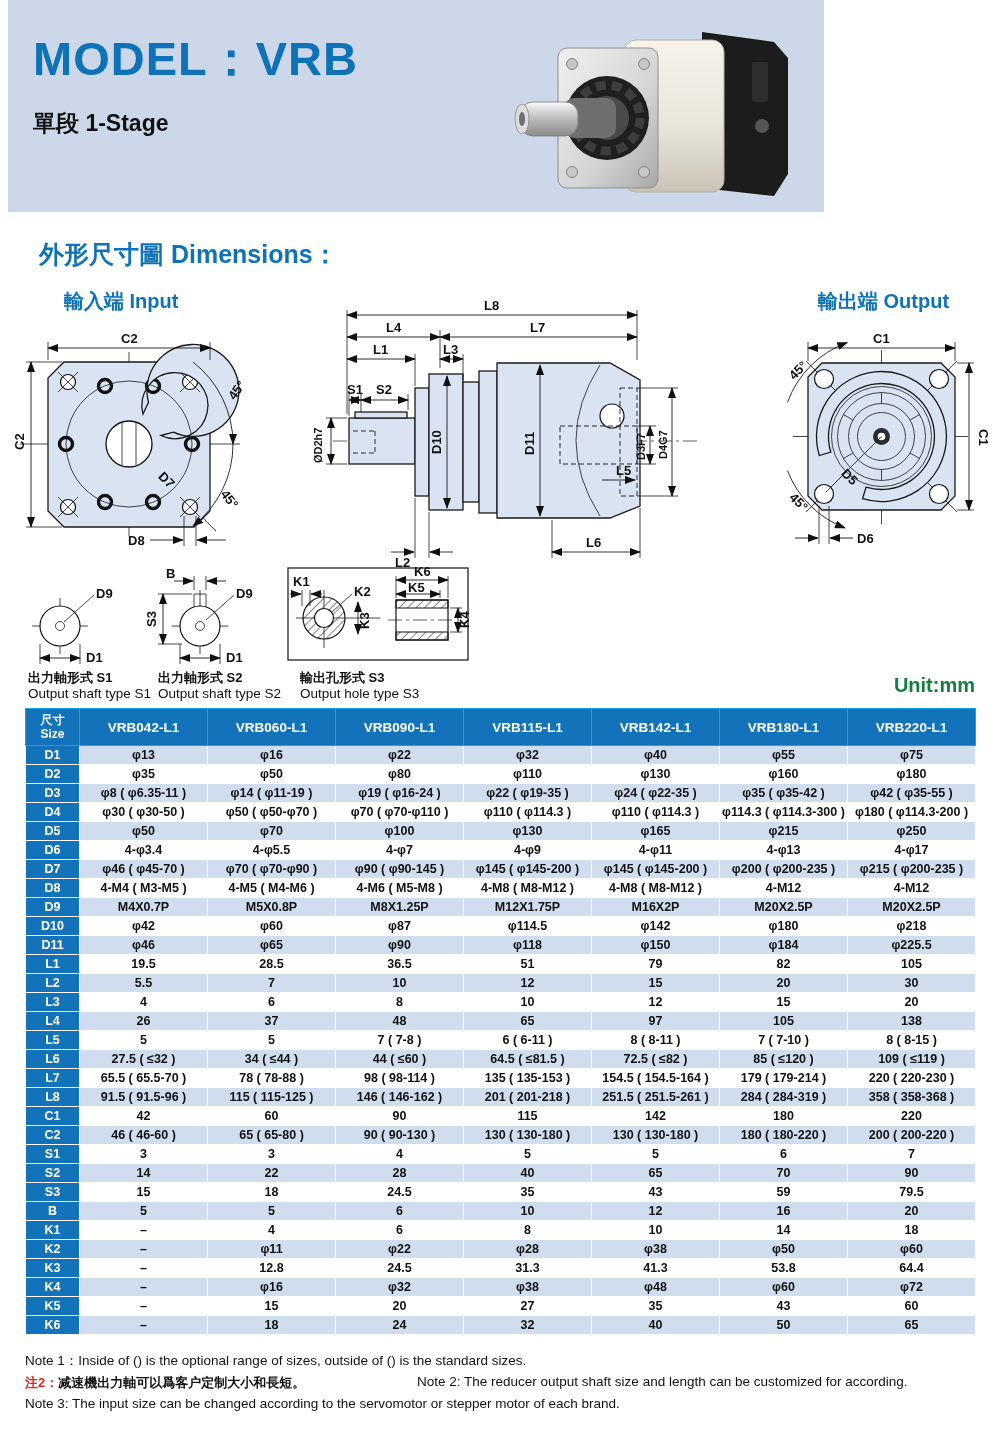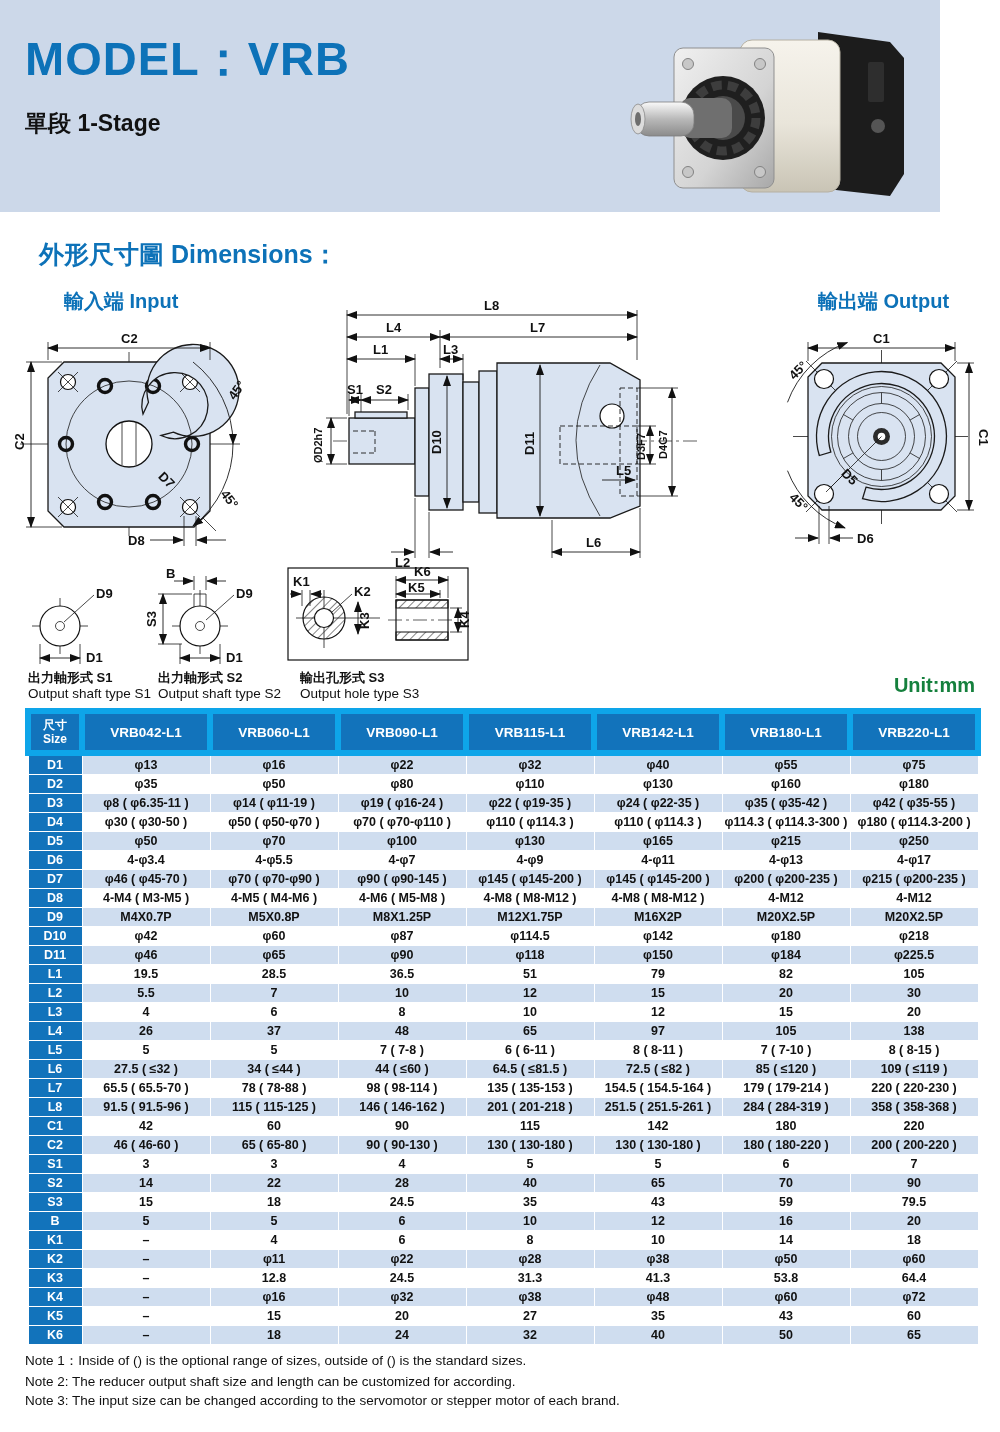--- a/index.html
+++ b/index.html
@@ -1,31 +1,31 @@
 <!DOCTYPE html>
 <html><head>
 <meta charset="utf-8">
 <style>
   html,body{margin:0;padding:0;background:#fff;}
   body{width:1000px;height:1432px;position:relative;font-family:"Liberation Sans",sans-serif;color:#111;overflow:hidden;}
   
-  .band{position:absolute;left:0;top:10;width:940px;height:212px;background:#ccd8e9;}
+  .band{position:absolute;left:8px;top:10;width:816px;height:212px;background:#ccd8e9;}
   .model-title{position:absolute;left:25px;top:28px;font-size:47px;font-weight:bold;color:#0d72b8;letter-spacing:1px;}
   .stage-line{position:absolute;left:25px;top:108px;font-size:23px;font-weight:bold;color:#111;}
   .ratio-line{position:absolute;left:25px;top:150px;font-size:23px;font-weight:bold;color:#111;}
   .photo{position:absolute;right:22px;top:14px;width:296px;height:202px;}
   
   .dim-title{position:absolute;left:10px;top:238px;font-size:25px;font-weight:bold;color:#0d72b8;margin-left:29px;}
   .unit-label{position:absolute;right:25px;top:674px;font-size:20px;font-weight:bold;color:#15803d;}
   .diagrams{position:absolute;left:0;top:268px;width:1000px;height:440px;}
   
   .spec-table{position:absolute;left:25px;top:708px;width:950px;border-collapse:collapse;table-layout:fixed;}
   .spec-table col.c-label{width:54px;}
   .spec-table col.c-data{width:128px;}
-  .spec-table th{background:#1273bb;color:#fff;font-size:13.5px;font-weight:bold;height:36px;border:6px solid #0ea5e9;padding:0;text-align:center;vertical-align:middle;}
+  .spec-table th{background:#1273bb;color:#fff;font-size:13.5px;font-weight:bold;height:36px;border:1px solid #0ea5e9;padding:0;text-align:center;vertical-align:middle;}
   .spec-table th.size-th{font-size:12px;line-height:14px;}
   .spec-table td{font-size:12.5px;font-weight:bold;height:18px;border:1px solid #fff;padding:0 2px;text-align:center;vertical-align:middle;white-space:nowrap;}
   .spec-table td.row-label{background:#1273bb;color:#fff;font-size:12.5px;}
   .spec-table tr.row-odd td:not(.row-label){background:#cfddef;}
   .spec-table tr.row-even td:not(.row-label){background:#ffffff;}
   
   .notes{position:absolute;left:25px;top:1352px;width:960px;}
   .note-row{display:flex;margin-bottom:4px;}
   .note-cn{width:392px;font-size:13px;font-weight:bold;}
   .note-label{color:#e3241b;font-weight:bold;}
@@ -728,18 +728,19 @@
         <td>65</td>
       </tr>
     </tbody>
 </table>
 
 <div class="notes">
     <div class="note-row">
       <div class="note-en">Note 1：Inside of () is the optional range of sizes, outside of () is the standard sizes.</div>
     </div>
     <div class="note-row">
+      <div class="note-cn"><span class="note-label">注2：</span>减速機出力軸可以爲客户定制大小和長短。</div>
       <div class="note-en">Note 2: The reducer output shaft size and length can be customized for according.</div>
     </div>
     <div class="note-row">
       <div class="note-en">Note 3: The input size can be changed according to the servomotor or stepper motor of each brand.</div>
     </div>
   </div>
 
 </body></html>

